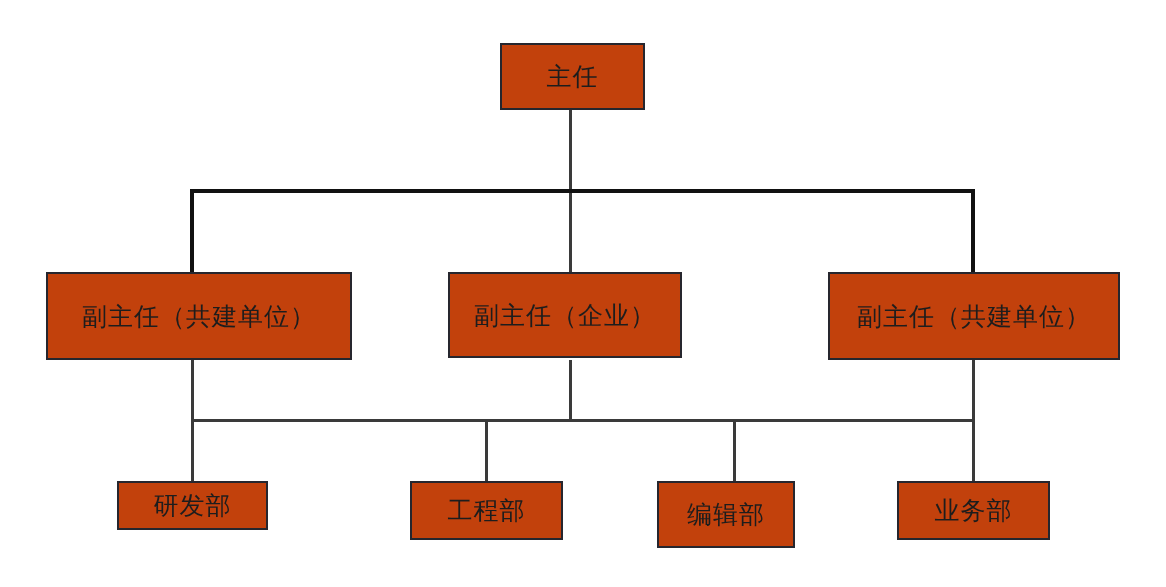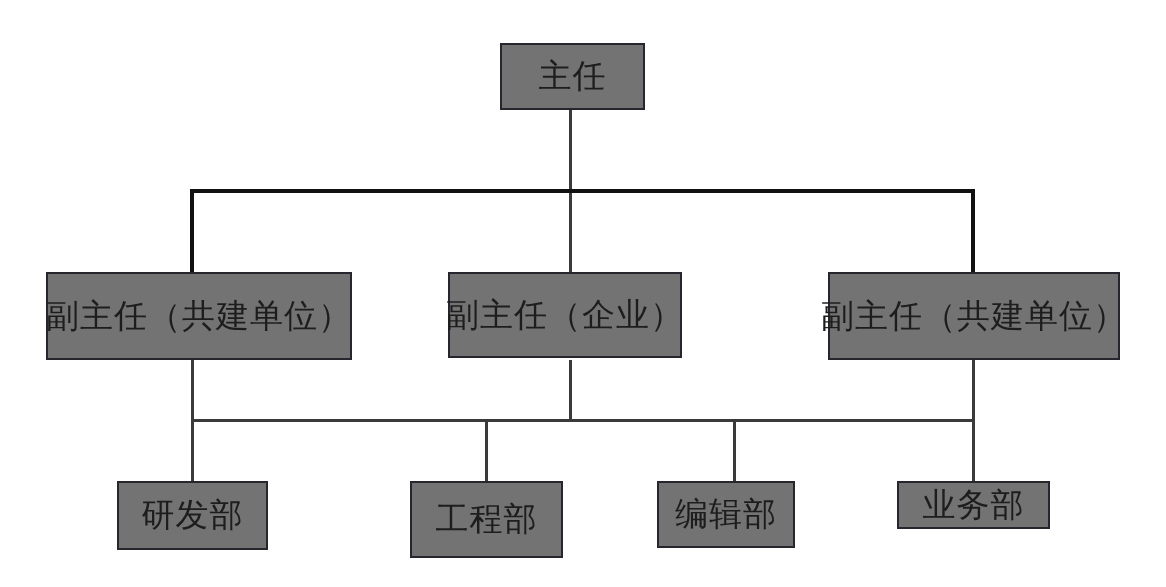--- a/index.html
+++ b/index.html
@@ -11,47 +11,47 @@
   .canvas {
     position: relative;
     width: 1166px;
     height: 587px;
     background: #ffffff;
     overflow: hidden;
   }
   .node {
     position: absolute;
     box-sizing: border-box;
-    background: #737373;
+    background: #c2410c;
     border: 2px solid #26262e;
     color: #1d1d1d;
     display: flex;
     align-items: center;
     justify-content: center;
-    font-size: 33px;
+    font-size: 25px;
     letter-spacing: 1px;
     white-space: nowrap;
   }
   .line {
     position: absolute;
     background: #3a3a3a;
   }
   .line.bold {
     background: #111111;
   }
 
   
   #n-director { left: 500px; top: 43px;  width: 145px; height: 67px; }
   #n-dleft    { left: 46px;  top: 272px; width: 306px; height: 88px; }
   #n-dmid     { left: 448px; top: 272px; width: 234px; height: 86px; }
   #n-dright   { left: 828px; top: 272px; width: 292px; height: 88px; }
-  #n-rd       { left: 117px; top: 481px; width: 151px; height: 69px; }
-  #n-eng      { left: 410px; top: 481px; width: 153px; height: 77px; }
+  #n-rd       { left: 117px; top: 481px; width: 151px; height: 49px; }
+  #n-eng      { left: 410px; top: 481px; width: 153px; height: 59px; }
   #n-edit     { left: 657px; top: 481px; width: 138px; height: 67px; }
-  #n-biz      { left: 897px; top: 481px; width: 153px; height: 48px; }
+  #n-biz      { left: 897px; top: 481px; width: 153px; height: 59px; }
 
   
   #l-dir-v     { left: 569px; top: 110px; width: 3px;   height: 81px; }
   #l-topbar    { left: 190px; top: 189px; width: 785px; height: 4px;  }
   #l-left-leg  { left: 190px; top: 189px; width: 4px;   height: 83px; }
   #l-right-leg { left: 971px; top: 189px; width: 4px;   height: 83px; }
   #l-mid-leg   { left: 569px; top: 193px; width: 3px;   height: 79px; }
   #l-left-v2   { left: 191px; top: 360px; width: 3px;   height: 121px; }
   #l-mid-v2    { left: 569px; top: 360px; width: 3px;   height: 61px; }
   #l-right-v2  { left: 972px; top: 360px; width: 3px;   height: 121px; }

